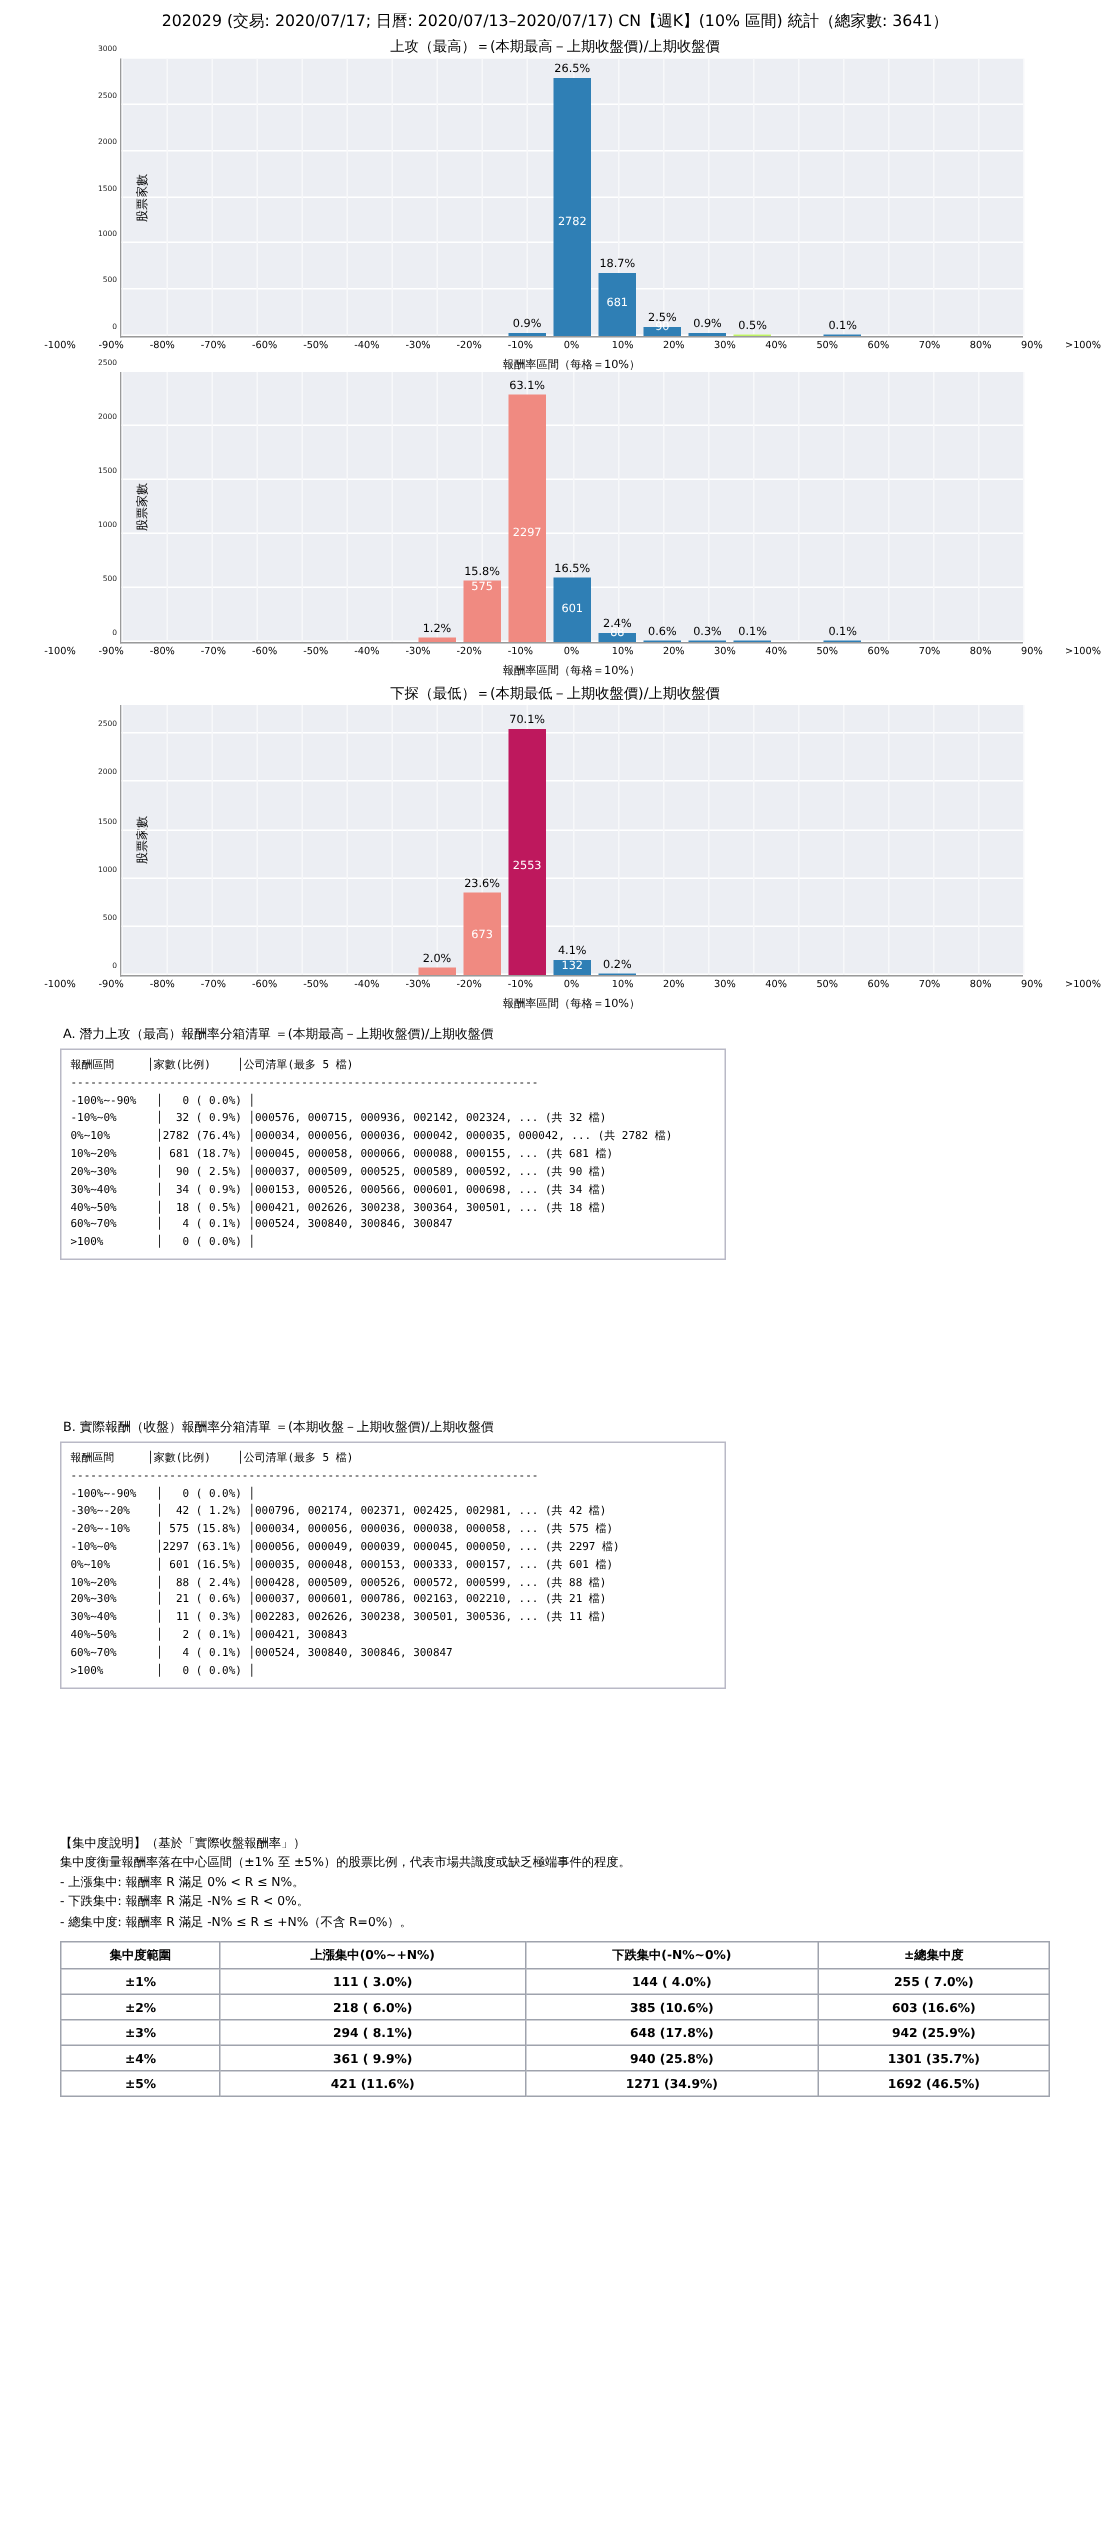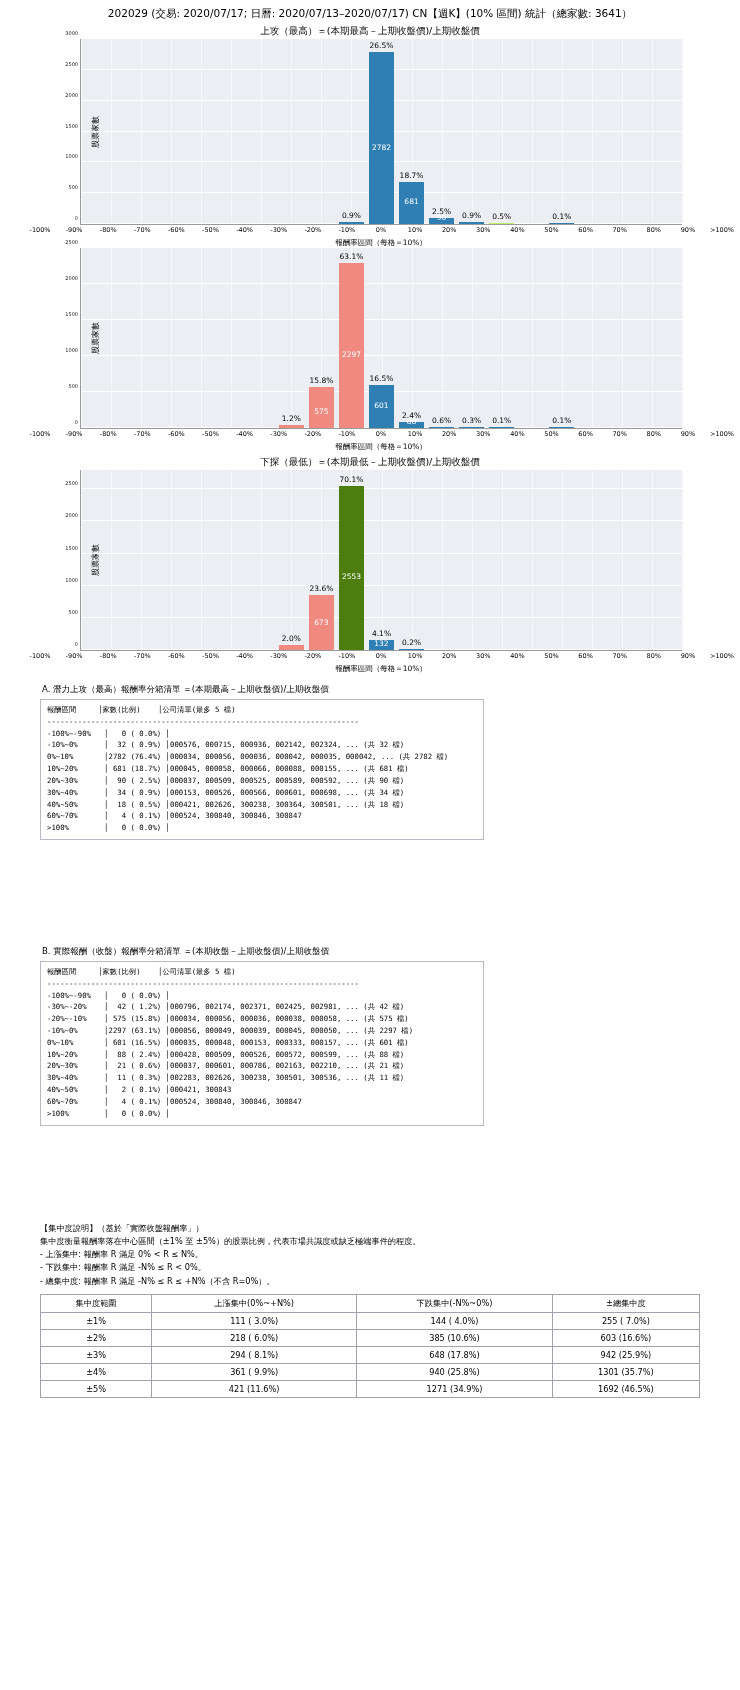--- a/index.html
+++ b/index.html
@@ -145,21 +145,21 @@
   .conc-table {
     width:660px;
     margin:6px auto 0 auto;
     border-collapse:collapse;
     font-size:8.2px;
   }
   .conc-table th, .conc-table td {
     border:1px solid #9fa3ad;
     text-align:center;
     padding:3px 2px;
-    font-weight:normal;
+    font-weight:bold;
   }
   .conc-table th { background:#ffffff; }
   .spacer-a { height:96px; }
   .spacer-b { height:96px; }
 </style>
 </head>
 <body>
 
 <div class="page-title">202029 (交易: 2020/07/17; 日曆: 2020/07/13–2020/07/17) CN【週K】(10% 區間) 統計（總家數: 3641）</div>
 
@@ -298,21 +298,21 @@
         <div class="vgrid" style="left: 80%;"></div>
         <div class="vgrid" style="left: 85%;"></div>
         <div class="vgrid" style="left: 90%;"></div>
         <div class="vgrid" style="left: 95%;"></div>
         <div class="vgrid" style="left: 100%;"></div>
         <div class="bar" style="left: 32.95%; width: 4.1%; height: 1.68%; background: rgb(240, 138, 129);">
           <div class="pct">1.2%</div>
         </div>
         <div class="bar" style="left: 37.95%; width: 4.1%; height: 23%; background: rgb(240, 138, 129);">
           <div class="pct">15.8%</div>
-          <div class="val" style="bottom: 12px;">575</div>
+          <div class="val" style="bottom: 33px;">575</div>
         </div>
         <div class="bar" style="left: 42.95%; width: 4.1%; height: 91.88%; background: rgb(240, 138, 129);">
           <div class="pct">63.1%</div>
           <div class="val" style="bottom: 69.4613px;">2297</div>
         </div>
         <div class="bar" style="left: 47.95%; width: 4.1%; height: 24.04%; background: rgb(47, 127, 181);">
           <div class="pct">16.5%</div>
           <div class="val" style="bottom: 18.1742px;">601</div>
         </div>
         <div class="bar" style="left: 52.95%; width: 4.1%; height: 3.52%; background: rgb(47, 127, 181);">
@@ -401,21 +401,21 @@
         <div class="vgrid" style="left: 90%;"></div>
         <div class="vgrid" style="left: 95%;"></div>
         <div class="vgrid" style="left: 100%;"></div>
         <div class="bar" style="left: 32.95%; width: 4.1%; height: 2.60714%; background: rgb(240, 138, 129);">
           <div class="pct">2.0%</div>
         </div>
         <div class="bar" style="left: 37.95%; width: 4.1%; height: 30.6786%; background: rgb(240, 138, 129);">
           <div class="pct">23.6%</div>
           <div class="val" style="bottom: 23.193px;">673</div>
         </div>
-        <div class="bar" style="left: 42.95%; width: 4.1%; height: 91.1786%; background: #4d7c0f;">
+        <div class="bar" style="left: 42.95%; width: 4.1%; height: 91.1786%; background: #be185d;">
           <div class="pct">70.1%</div>
           <div class="val" style="bottom: 68.931px;">2553</div>
         </div>
         <div class="bar" style="left: 47.95%; width: 4.1%; height: 5.32143%; background: rgb(47, 127, 181);">
           <div class="pct">4.1%</div>
           <div class="val" style="bottom: 2px;">132</div>
         </div>
         <div class="bar" style="left: 52.95%; width: 4.1%; height: 0.6%; background: rgb(47, 127, 181);">
           <div class="pct">0.2%</div>
         </div>

